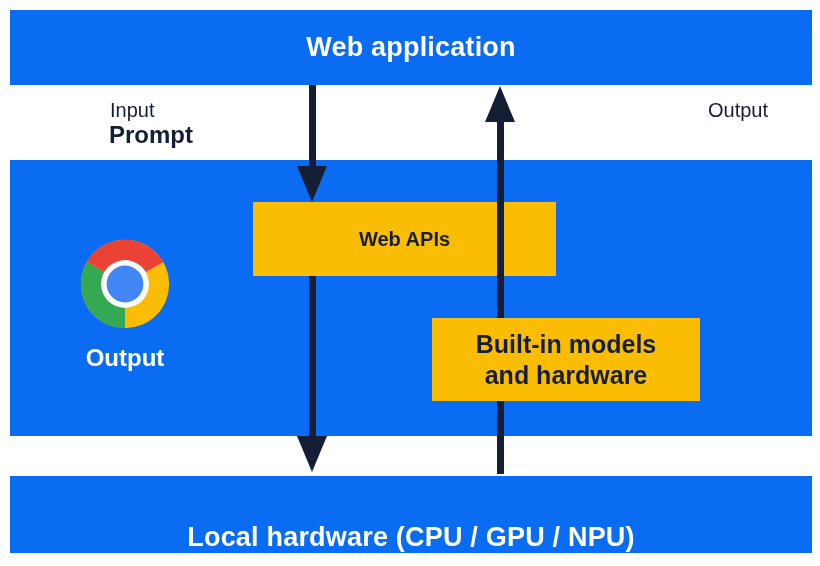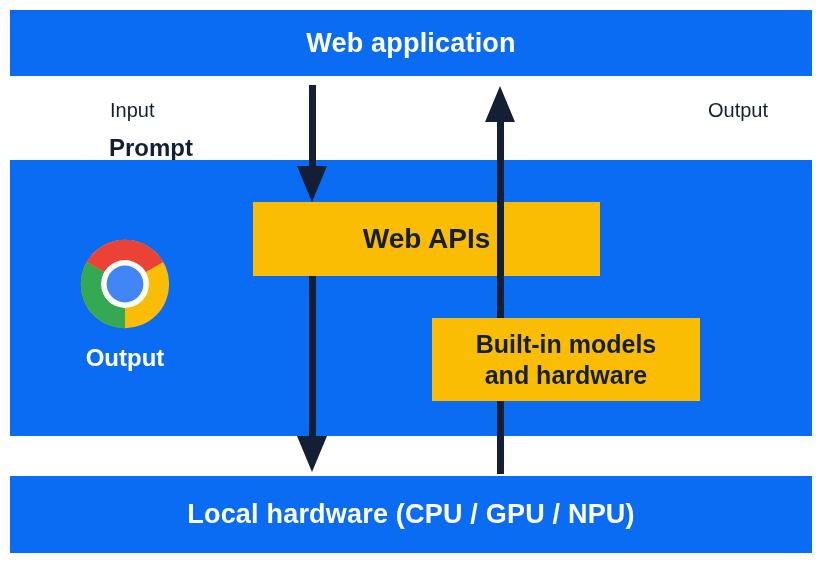--- a/index.html
+++ b/index.html
@@ -11,39 +11,39 @@
   *{margin:0;padding:0;box-sizing:border-box;}
   html,body{background:#ffffff;}
   body{
     font-family:"Liberation Sans", sans-serif;
     width:820px;height:566px;position:relative;overflow:hidden;
   }
   .canvas{position:absolute;left:0;top:0;width:820px;height:566px;background:var(--white);}
 
   
   .blue-band{position:absolute;background:var(--blue);}
-  .top-bar{left:10px;top:10px;width:802px;height:66px;display:flex;align-items:center;justify-content:center;}
+  .top-bar{left:10px;top:10px;width:802px;height:75px;display:flex;align-items:center;justify-content:center;}
   .middle-panel{left:10px;top:160px;width:802px;height:276px;z-index:1;}
-  .bottom-bar{left:10px;top:476px;width:802px;height:77px;display:flex;align-items:center;justify-content:center;}
+  .bottom-bar{left:10px;top:476px;width:802px;height:77px;display:flex;align-items:flex-end;justify-content:center;}
   .bar-label{color:var(--white);font-size:27px;font-weight:bold;letter-spacing:.2px;}
 
   
   .flow-label{position:absolute;color:var(--navy);}
   .lbl-small{font-size:20px;font-weight:400;}
   .lbl-big{font-size:24px;font-weight:bold;}
   .input-title{left:110px;top:99px;}
-  .input-value{left:109px;top:134px;}
+  .input-value{left:109px;top:121px;}
   .output-title{right:52px;top:99px;text-align:left;}
   .output-value{right:53px;top:121px;text-align:right;}
 
   
   .yellow-box{position:absolute;background:var(--yellow);color:var(--navy);
     display:flex;flex-direction:column;align-items:center;justify-content:center;
     font-weight:bold;text-align:center;}
-  .web-apis-box{left:253px;top:202px;width:347px;height:74px;font-size:28px;z-index:3;}
+  .web-apis-box{left:253px;top:202px;width:303px;height:74px;font-size:20px;z-index:3;}
   .builtin-box{left:432px;top:318px;width:268px;height:83px;font-size:25px;line-height:31px;z-index:5;}
 
   
   .arrow-line{position:absolute;width:7px;background:var(--navy);}
   .head{position:absolute;width:0;height:0;border-left:15px solid transparent;border-right:15px solid transparent;}
   .head-down{border-top:36px solid var(--navy);}
   .head-up{border-bottom:36px solid var(--navy);}
   .down-seg1-line{left:309px;top:85px;height:81px;z-index:2;}
   .down-seg1-head{left:297px;top:166px;z-index:2;}
   .down-seg2-line{left:309px;top:276px;height:160px;z-index:2;}

